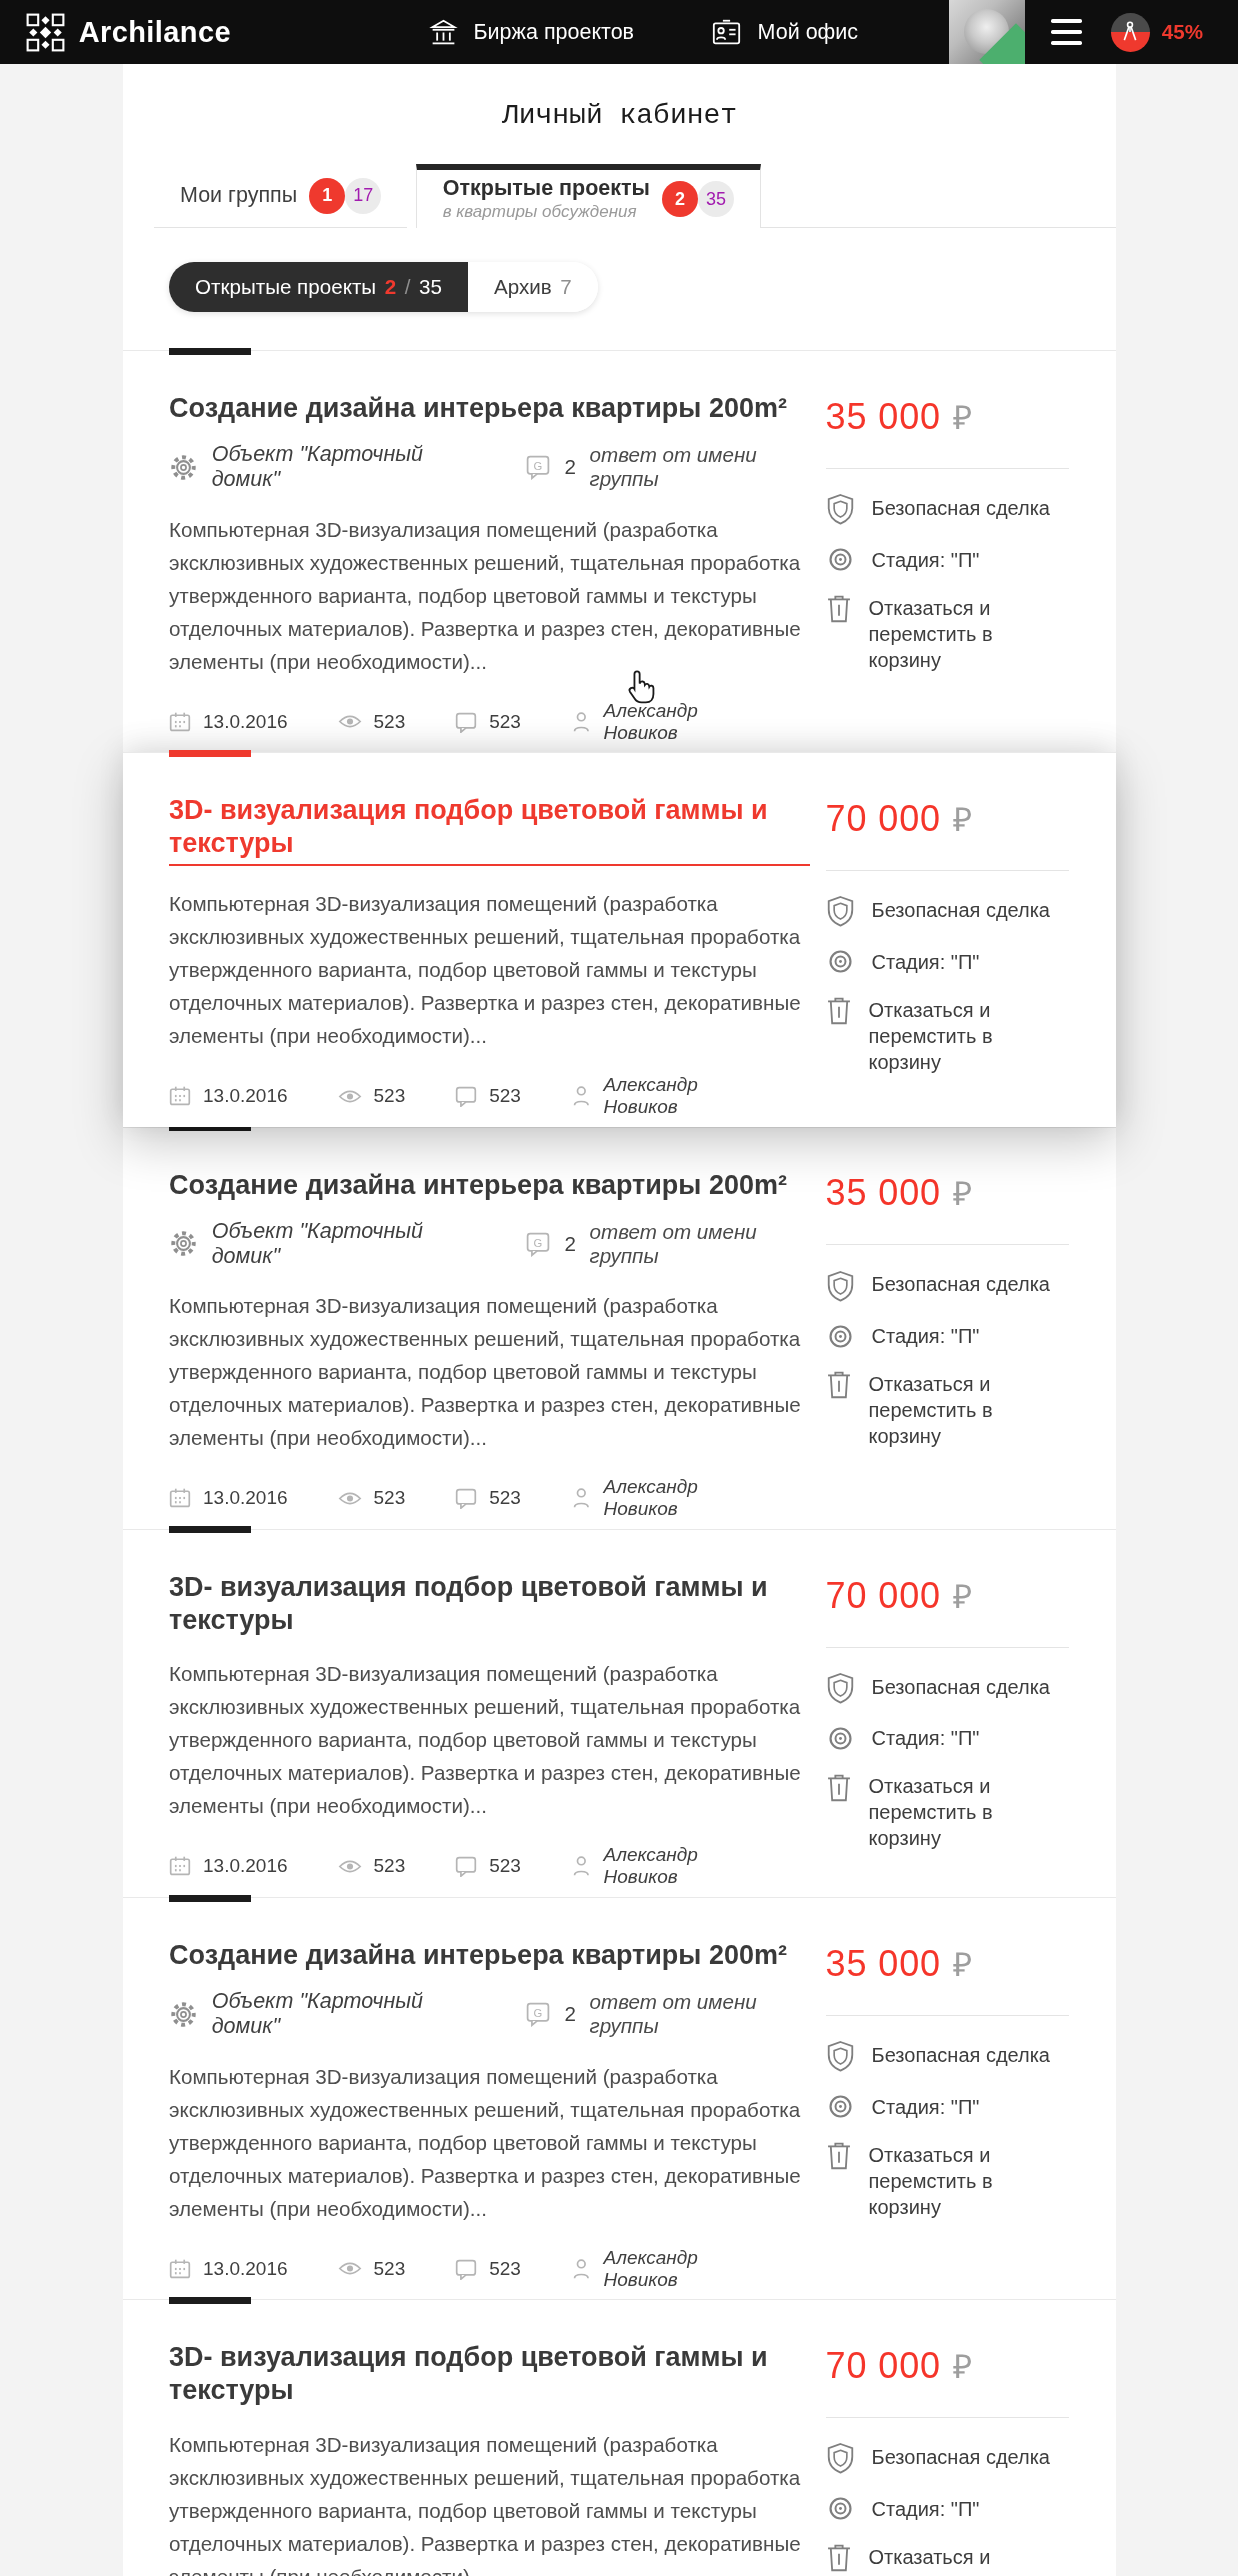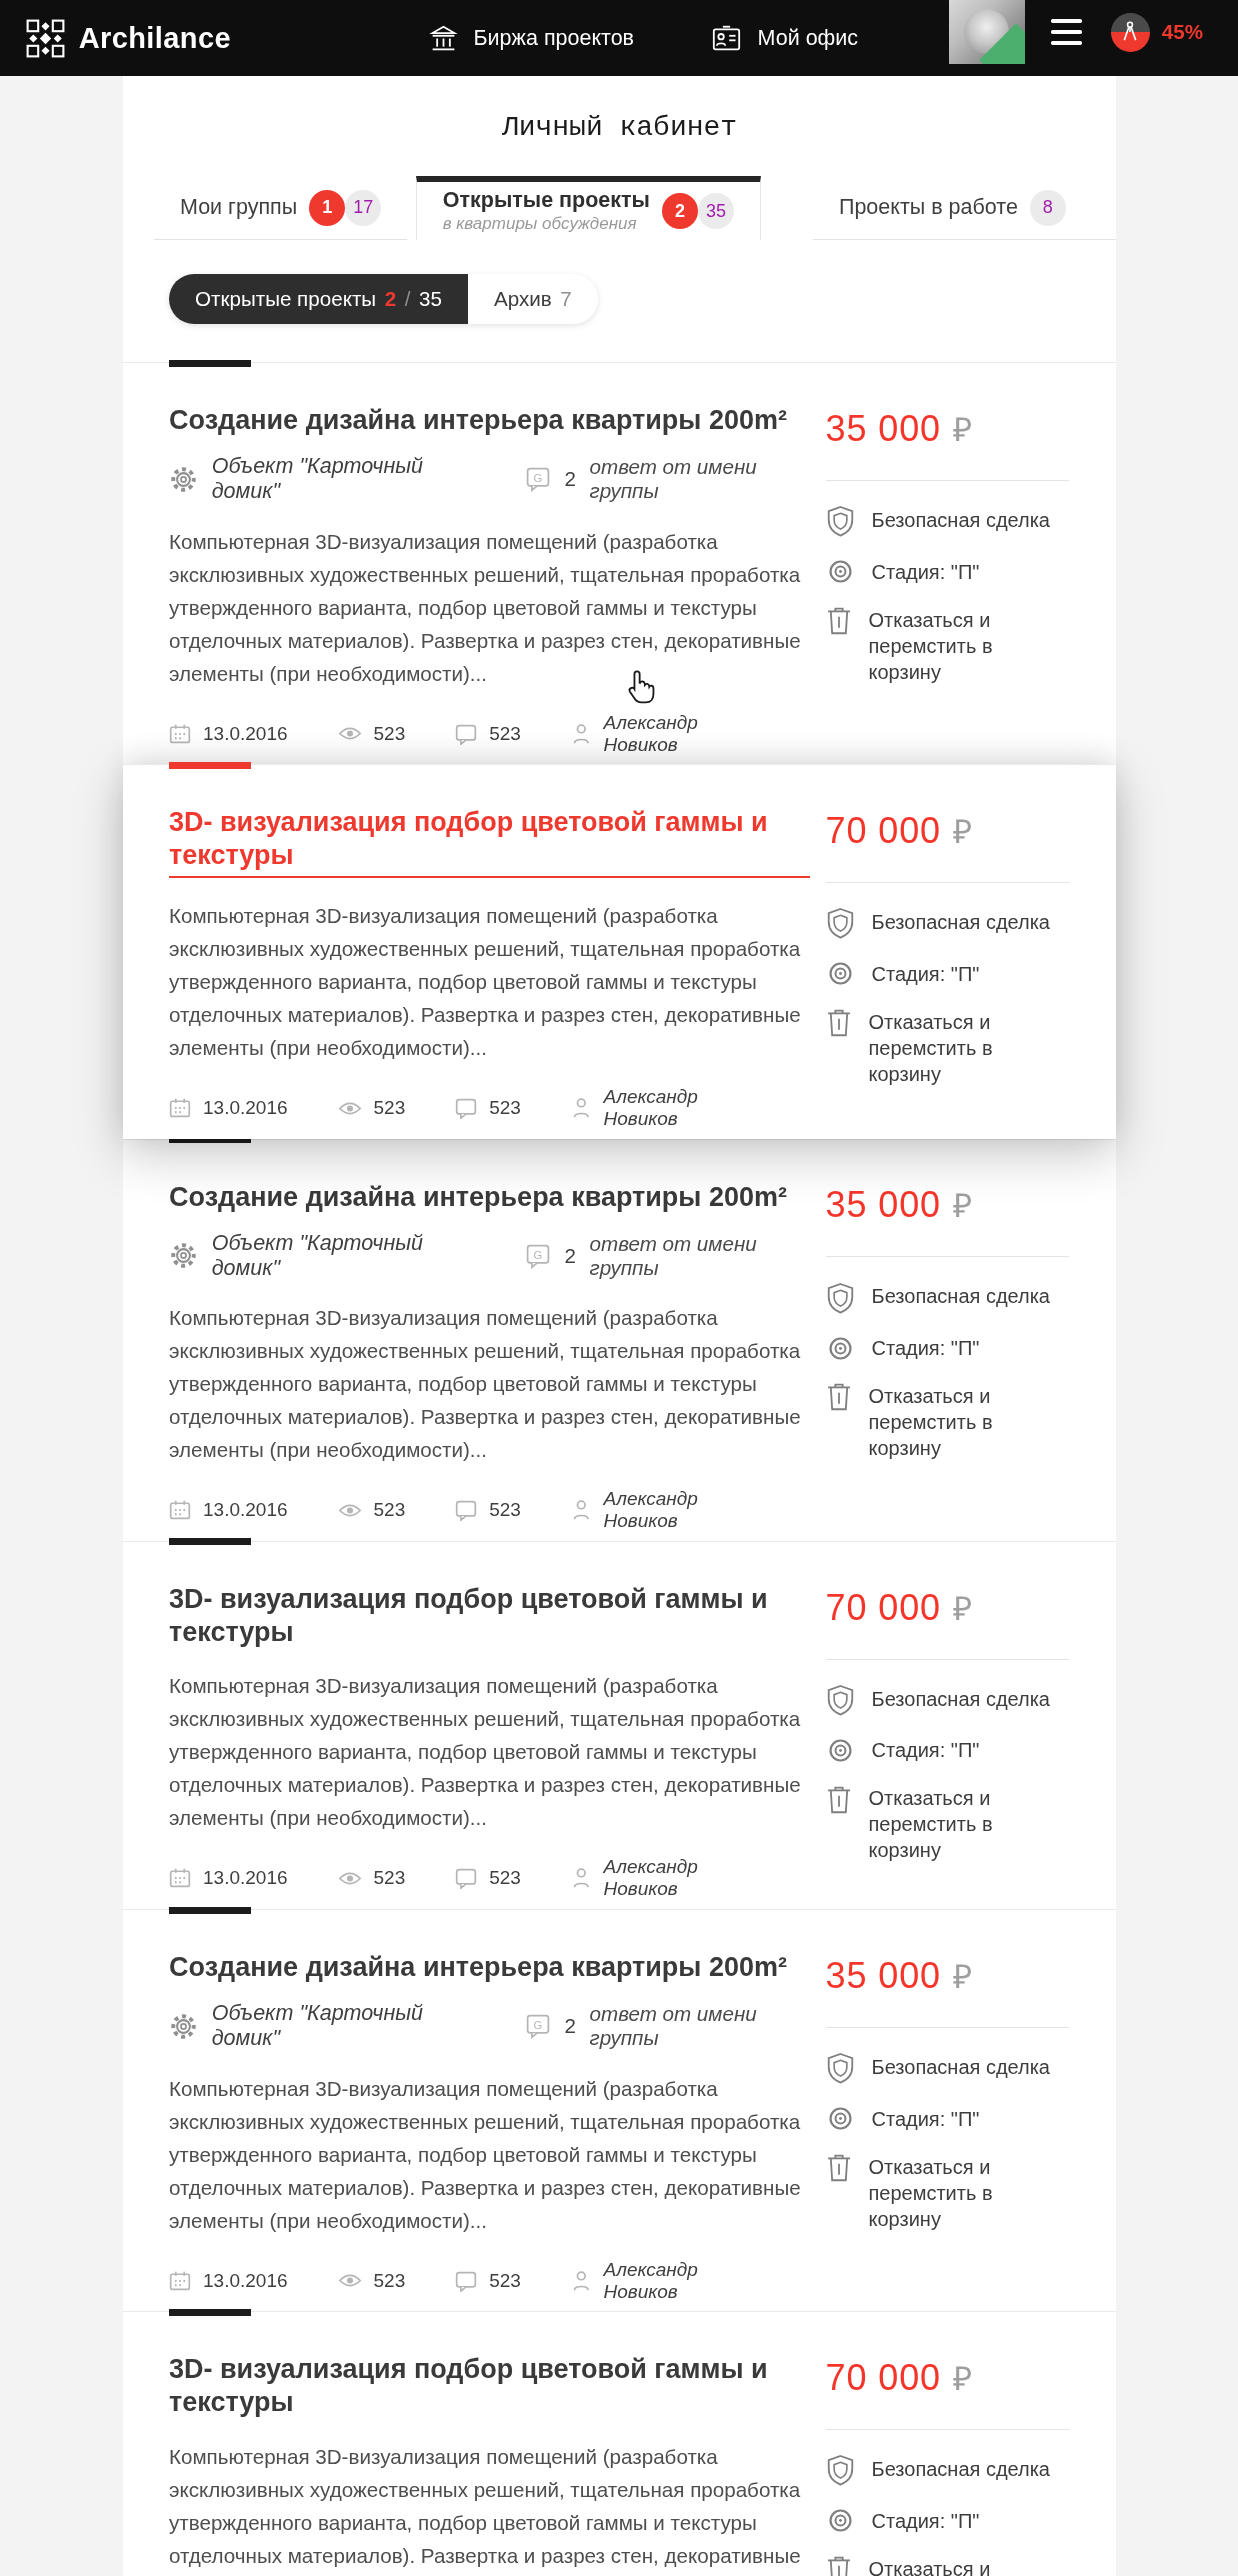--- a/index.html
+++ b/index.html
@@ -1,21 +1,21 @@
 <!DOCTYPE html>
 <html style="font-size:13.7px"><head>
 <meta charset="utf-8">
 <style>
   * { box-sizing: border-box; margin: 0; padding: 0; }
   html,body { margin:0; }
   body { font-family:"Liberation Sans", sans-serif; background:#f3f3f3; }
   .page { position:relative; width:1238px; height:2576px; overflow:hidden; background:#f3f3f3; }
 
   
-  .topbar { position:relative; height:76px; background:#0e0e0e; display:flex; align-items:center; }
+  .topbar { position:relative; height:64px; background:#0e0e0e; display:flex; align-items:center; }
   .brand { display:flex; align-items:center; gap:13.7px; margin-left:26px; cursor:pointer; }
   .brand-name { color:#fff; font-size:29px; font-weight:bold; letter-spacing:0.4px; }
   .topnav { position:absolute; left:429px; display:flex; align-items:center; gap:77px; }
   .topnav a { display:flex; align-items:center; gap:15.5px; color:#fff; text-decoration:none; font-size:21.5px; }
   .top-right { position:absolute; right:16px; top:0; height:64px; display:flex; align-items:center; }
   .avatar { width:76px; height:64px; position:relative; overflow:hidden; background:
       linear-gradient(135deg,#d8d8d8 0%,#bdbdbd 35%,#8e8e8e 70%,#6f6f6f 100%); }
   .avatar:before { content:""; position:absolute; left:15.5px; top:8.6px; width:45px; height:45px; border-radius:50%;
       background:radial-gradient(circle at 50% 40%, #efefef 0%, #c9c9c9 45%, #8a8a8a 100%); }
   .avatar:after { content:""; position:absolute; right:-17px; bottom:-22px; width:52px; height:52px;
@@ -183,24 +183,20 @@
         <span class="badge gray">17</span>
       </div>
       <div class="tab active" style="margin-left:8.6px">
         <span class="tab-texts">
           <span class="tab-label">Открытые проекты</span>
           <span class="tab-sub">в квартиры обсуждения</span>
         </span>
         <span class="badge red">2</span>
         <span class="badge gray">35</span>
       </div>
-      <div class="tab" style="margin-left:52px">
-        <span class="tab-label">Проекты в работе</span>
-        <span class="badge gray">8</span>
-      </div>
       <div class="tab-spacer"></div>
     </div>
 
     <div class="filterband">
       <div class="pillgroup">
           <span class="pill is-active">
     <span>Открытые проекты</span>
     <span class="cnt-red">2</span>
     <span class="cnt-sep">/</span>
     <span class="cnt-total">35</span>

